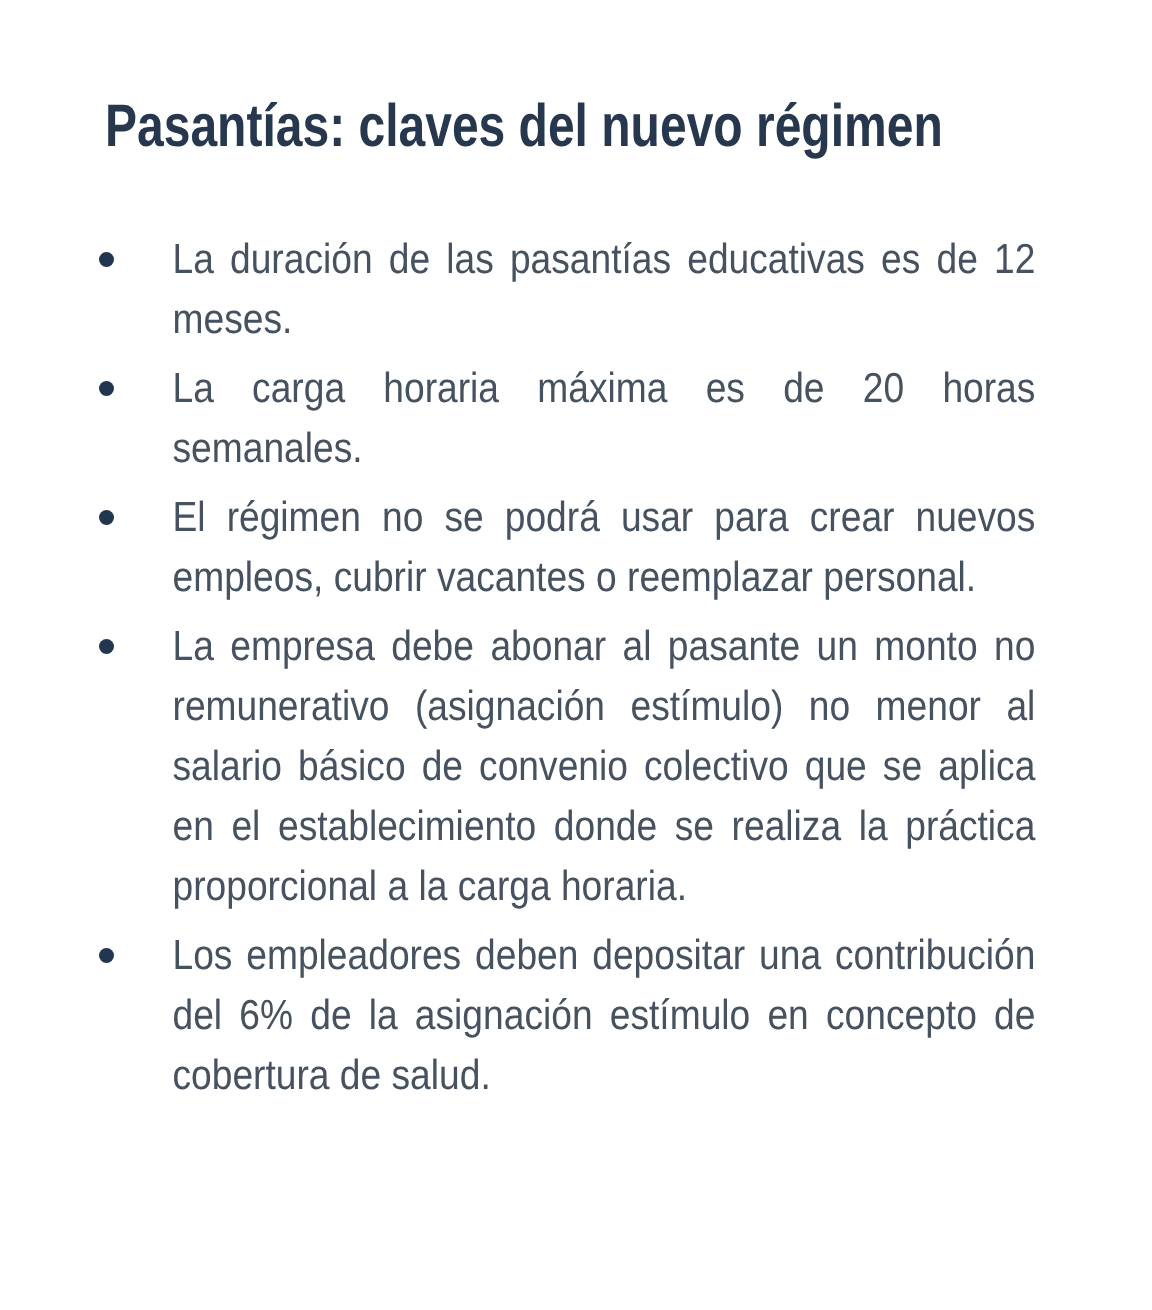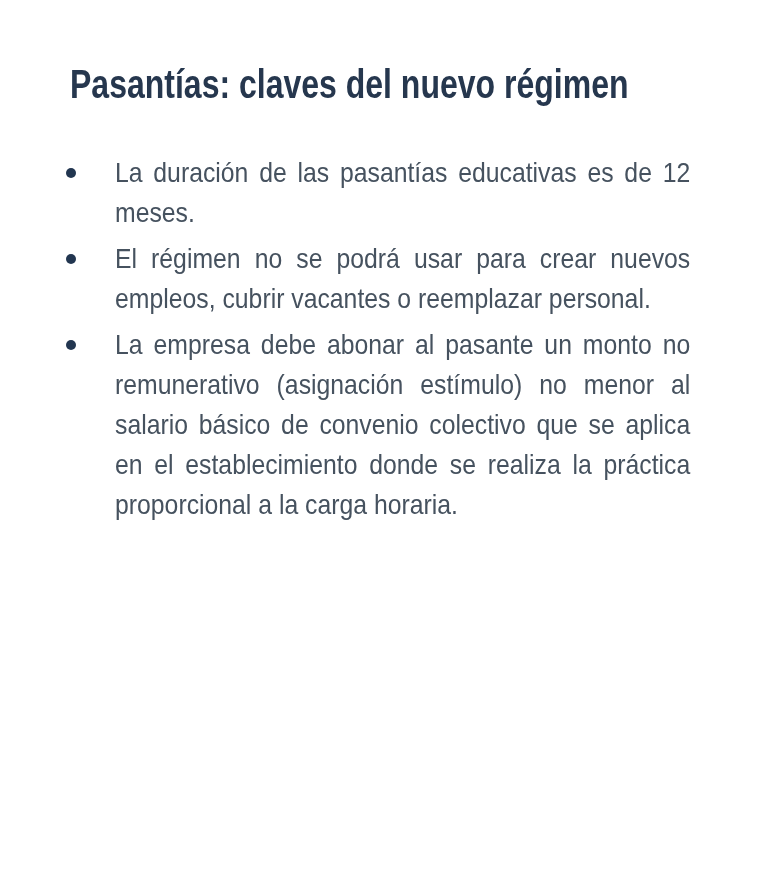--- a/index.html
+++ b/index.html
@@ -66,20 +66,28 @@
 <div>
   <h1 class="title">Pasantías: claves del nuevo régimen</h1>
 
   <ul class="list">
     <li class="item">
       <span class="bullet"></span>
       <span class="item-text">La duración de las pasantías educativas es de 12 meses.</span>
     </li>
     <li class="item">
       <span class="bullet"></span>
+      <span class="item-text">La carga horaria máxima es de 20 horas semanales.</span>
+    </li>
+    <li class="item">
+      <span class="bullet"></span>
       <span class="item-text">El régimen no se podrá usar para crear nuevos empleos, cubrir vacantes o reemplazar personal.</span>
     </li>
     <li class="item">
       <span class="bullet"></span>
       <span class="item-text">La empresa debe abonar al pasante un monto no remunerativo (asignación estímulo) no menor al salario básico de convenio colectivo que se aplica en el establecimiento donde se realiza la práctica proporcional a la carga horaria.</span>
     </li>
+    <li class="item">
+      <span class="bullet"></span>
+      <span class="item-text">Los empleadores deben depositar una contribución del 6% de la asignación estímulo en concepto de cobertura de salud.</span>
+    </li>
   </ul>
 </div>
 
 </body></html>

